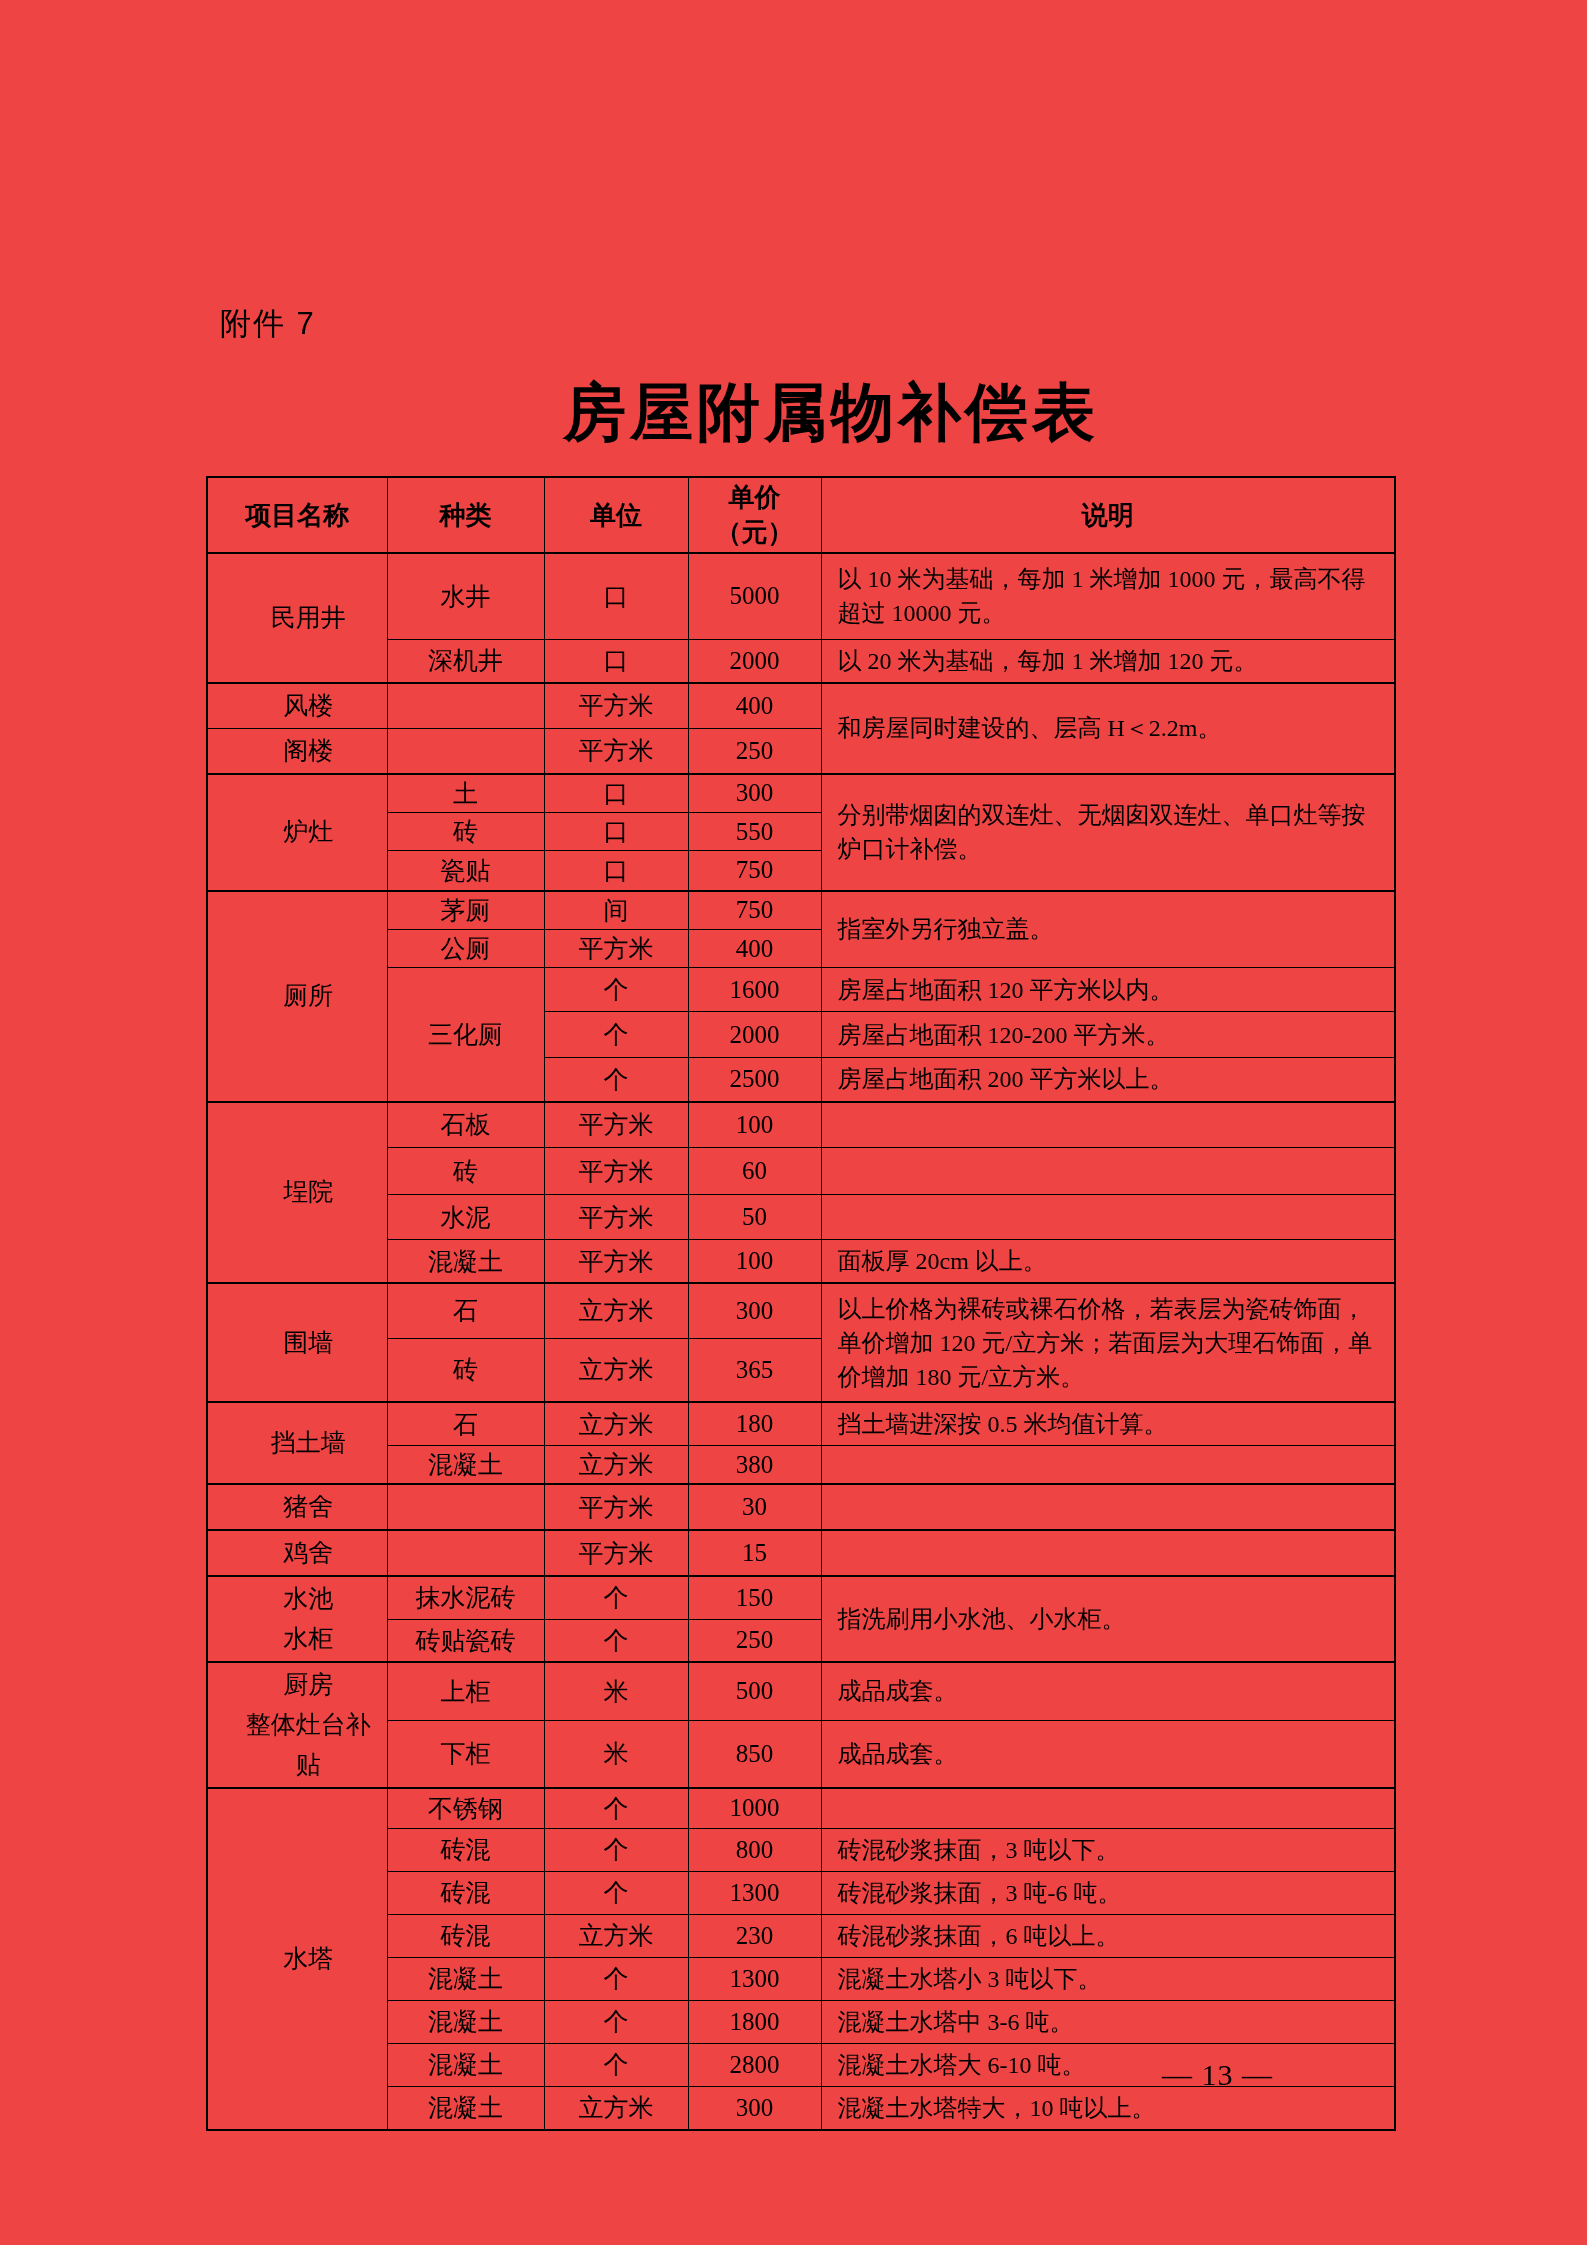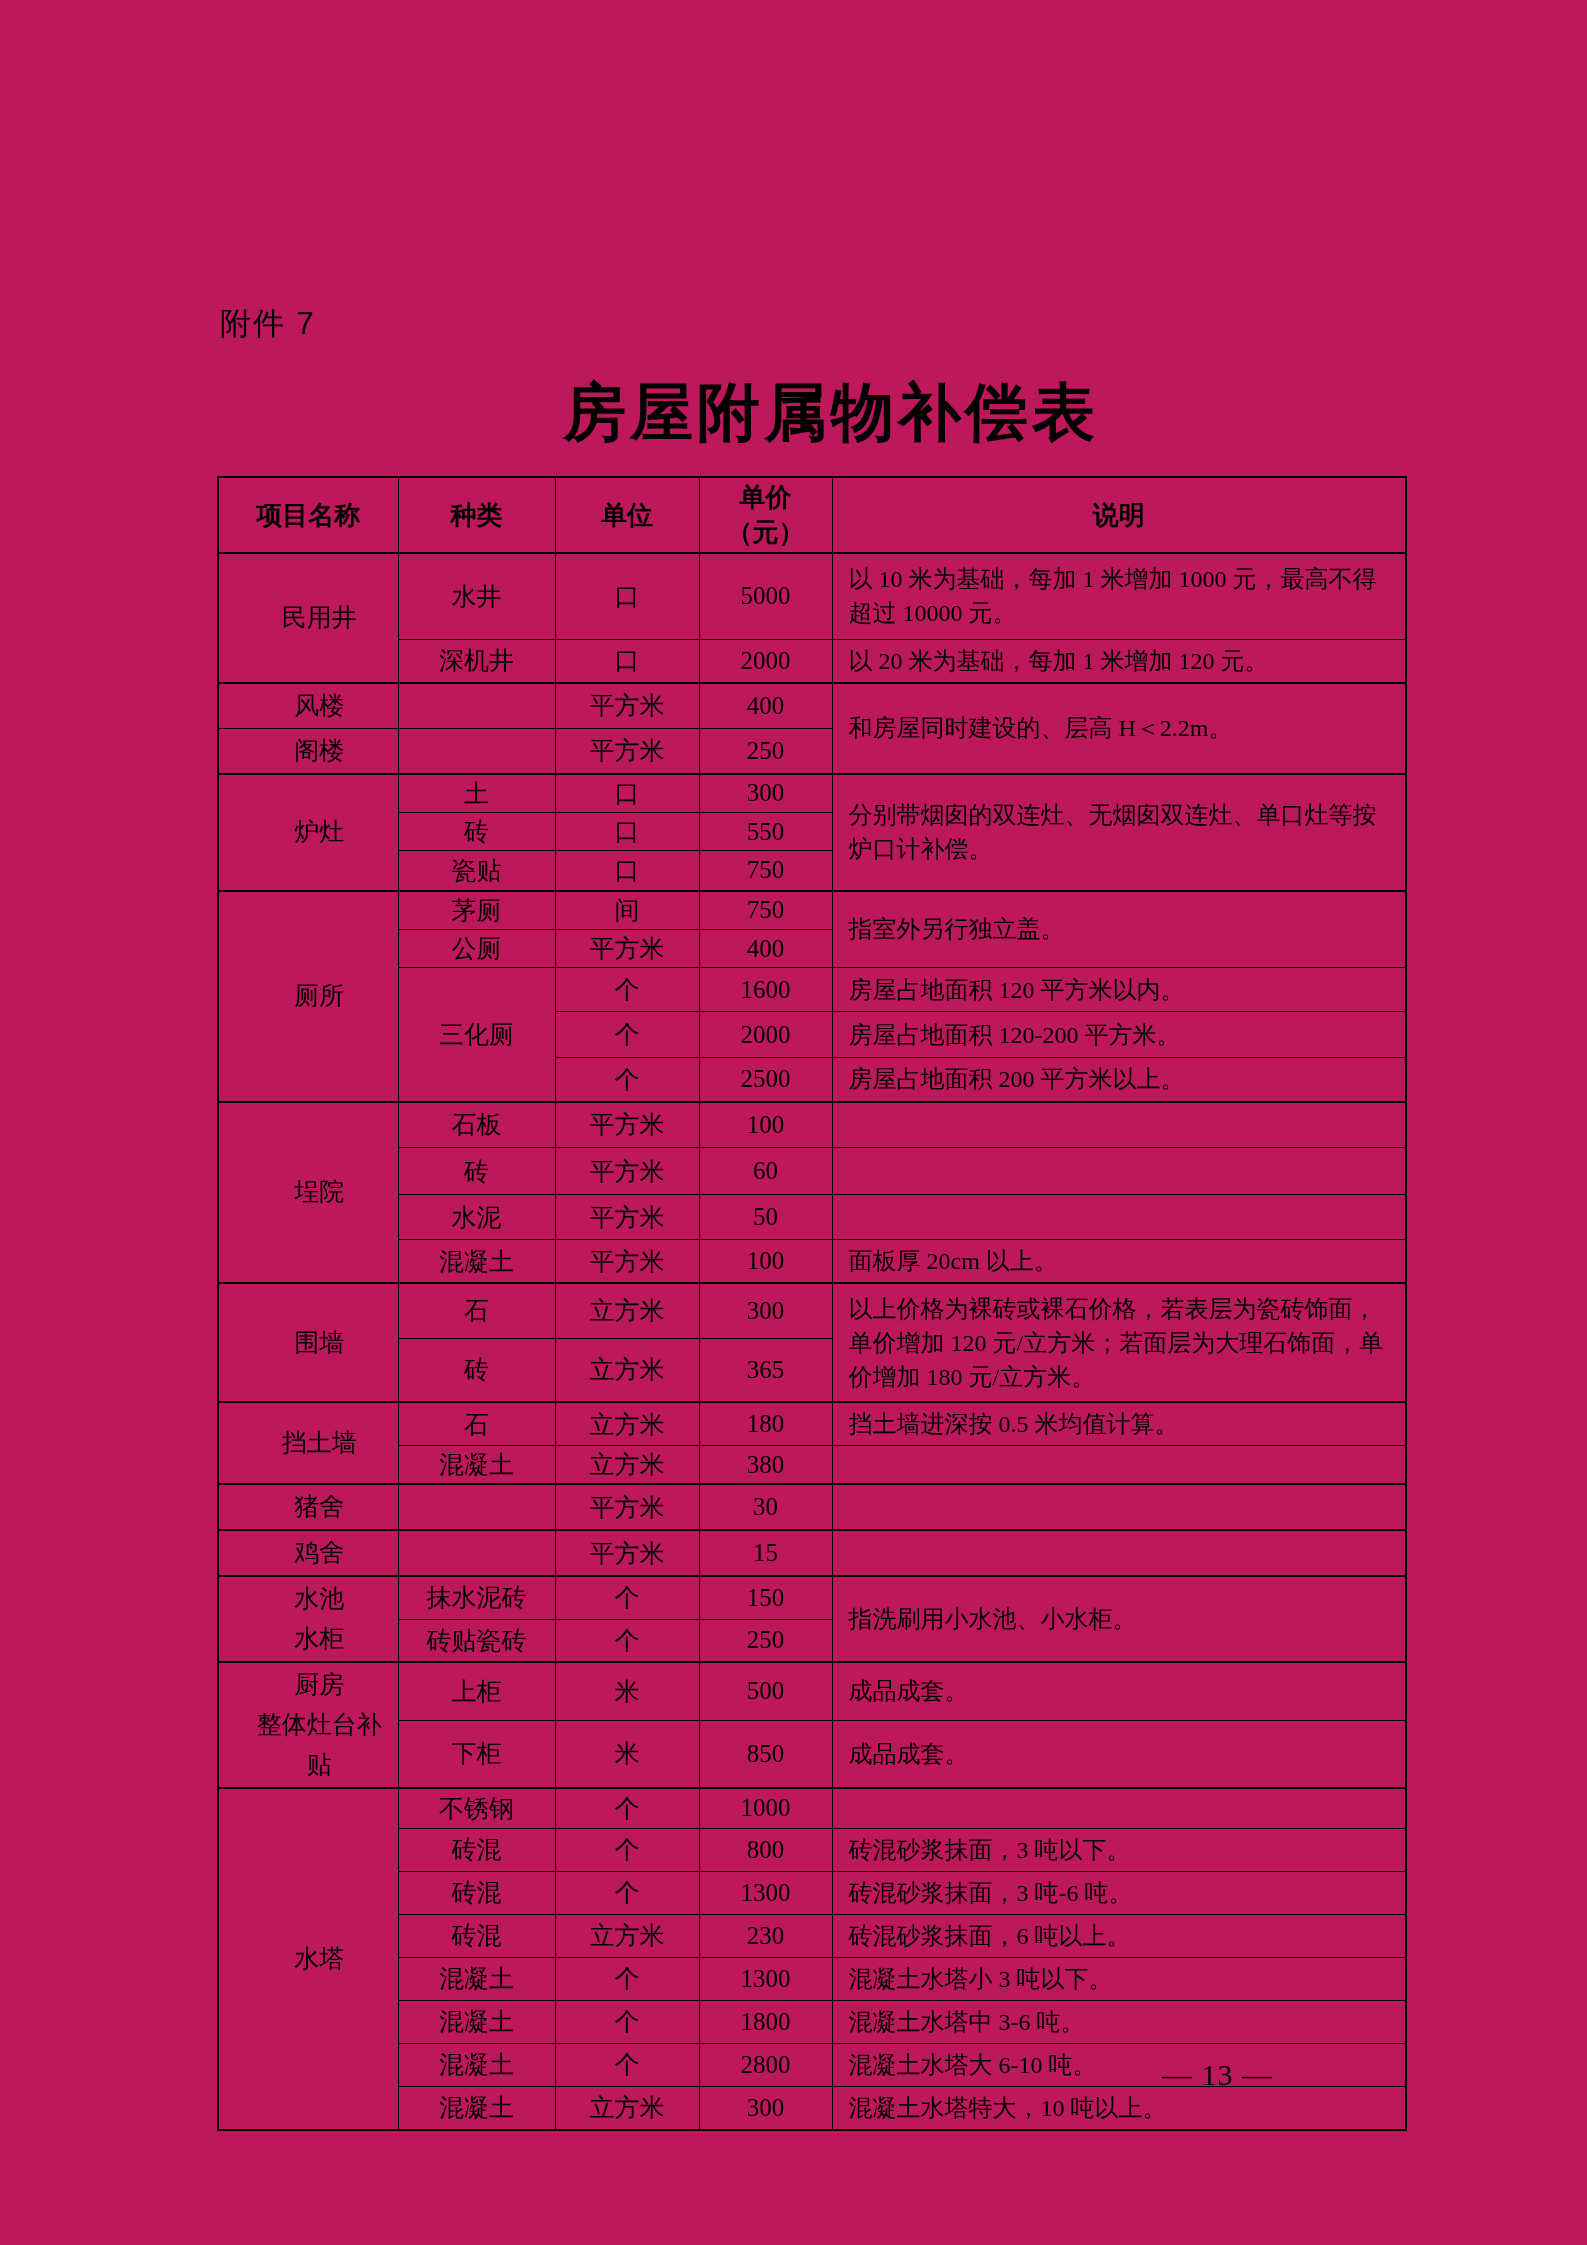--- a/index.html
+++ b/index.html
@@ -1,20 +1,20 @@
 <!DOCTYPE html>
 <html><head>
 <meta charset="utf-8">
 <style>
   html,body { margin:0; padding:0; background:#ffffff; }
   .page {
     position:relative;
     width:1587px;
     height:2245px;
-    background:#be185d;
+    background:#ef4444;
     color:#000;
     font-family:"Liberation Serif","DejaVu Serif",serif;
     overflow:hidden;
   }
   .attachment-label {
     position:absolute;
     left:220px;
     top:303px;
     font-size:31px;
     font-family:"Liberation Sans","DejaVu Sans",sans-serif;
@@ -26,21 +26,21 @@
     right:0;
     top:370px;
     text-align:center;
     font-size:63px;
     font-weight:bold;
     letter-spacing:4px;
     padding-left:75px;
   }
   table.comp-table {
     position:absolute;
-    left:217px;
+    left:206px;
     top:476px;
     width:1188px;
     border-collapse:collapse;
     table-layout:fixed;
     border:2px solid #000;
   }
   .comp-table th, .comp-table td {
     border:1px solid #000;
     text-align:center;
     vertical-align:middle;

